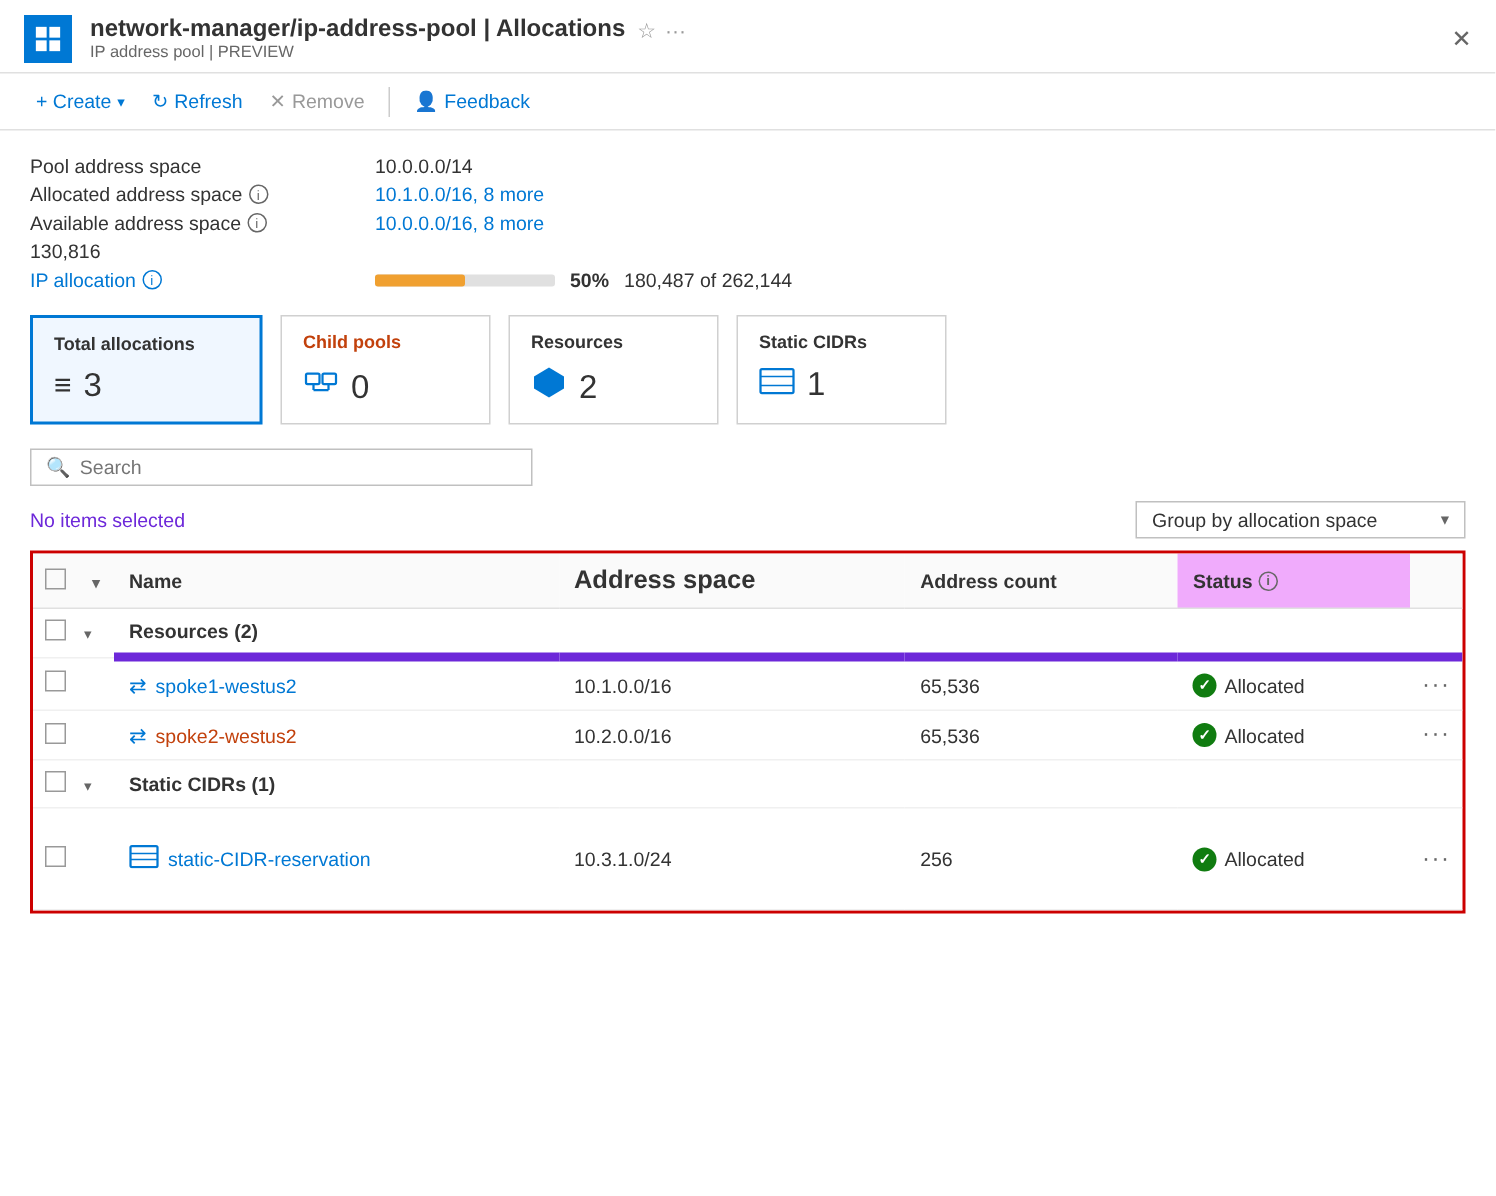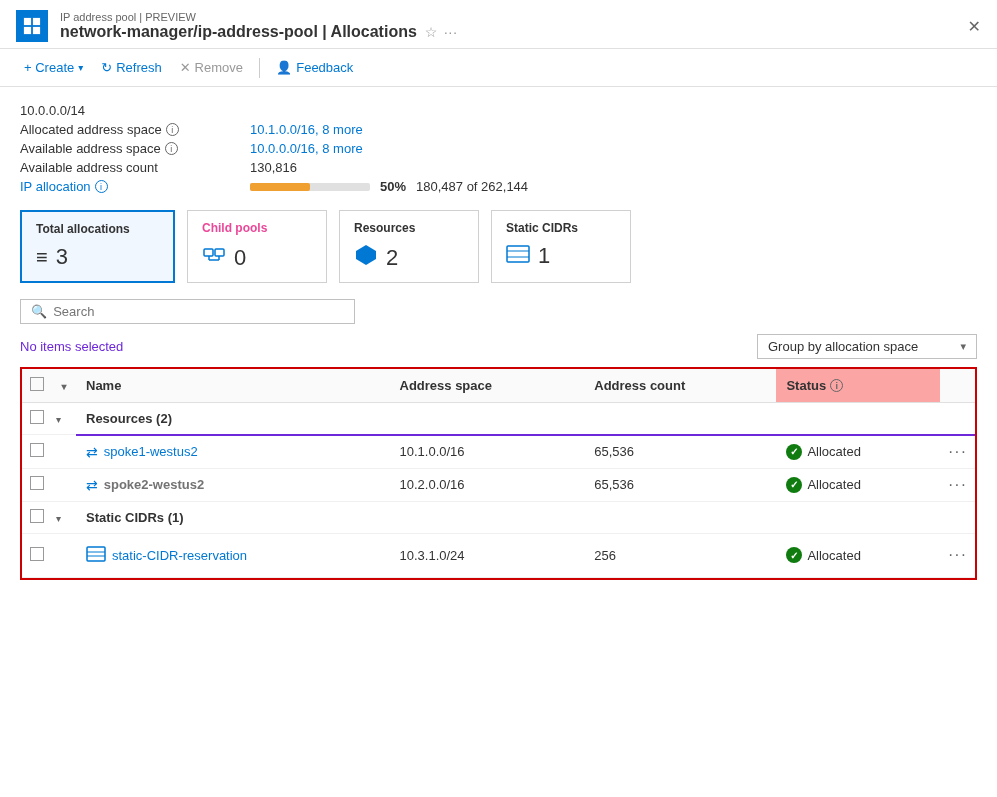--- a/index.html
+++ b/index.html
@@ -11,26 +11,26 @@
 <div style="display:flex; align-items:center; padding:10px 16px 6px 16px; border-bottom:1px solid #e0e0e0;">
   <div style="width:32px;height:32px;background:#0078d4;display:flex;align-items:center;justify-content:center;margin-right:12px;flex-shrink:0;">
     <svg viewBox="0 0 20 20" width="18" height="18" fill="white">
       <rect x="1" y="1" width="8" height="8"></rect>
         <rect x="11" y="1" width="8" height="8"></rect>
         <rect x="1" y="11" width="8" height="8"></rect>
         <rect x="11" y="11" width="8" height="8"></rect>
     </svg>
   </div>
   <div>
-    <div style="font-size:11px;color:#666;">IP address pool | PREVIEW</div>
     <div style="display:flex;align-items:center;gap:4px;">
       <h1 style="font-size:16px;font-weight:600;color:#333;">network-manager/ip-address-pool | Allocations</h1>
       <span style="color:#999;cursor:pointer;font-size:14px;margin-left:4px;">☆</span>
       <span style="color:#999;cursor:pointer;font-size:14px;margin-left:2px;">···</span>
     </div>
+    <div style="font-size:11px;color:#666;">IP address pool | PREVIEW</div>
   </div>
   <div style="margin-left:auto;">
     <span style="font-size:16px;color:#666;cursor:pointer;">✕</span>
   </div>
 </div>
 
 <div style="display:flex;align-items:center;padding:6px 16px;border-bottom:1px solid #e0e0e0;gap:2px;">
   <button style="display:flex;align-items:center;gap:4px;padding:5px 8px;border:none;background:transparent;cursor:pointer;font-size:13px;color:#0078d4;">
     <span>+ Create</span>
     <span style="font-size:10px;">▾</span>
@@ -47,38 +47,38 @@
   <button style="display:flex;align-items:center;gap:4px;padding:5px 8px;border:none;background:transparent;cursor:pointer;font-size:13px;color:#0078d4;">
     <span style="font-size:13px;">👤</span>
     <span>Feedback</span>
   </button>
 </div>
 
 <div style="padding:14px 20px;overflow-y:auto;height:calc(797px - 110px);">
 
   <div style="margin-bottom:14px;">
     <div style="display:flex;align-items:center;padding:2px 0;">
+      <span style="width:230px;color:#333;font-size:13px;">Pool address space</span>
       <span style="color:#333;font-size:13px;">10.0.0.0/14</span>
     </div>
     <div style="display:flex;align-items:center;padding:2px 0;">
       <span style="width:230px;color:#333;font-size:13px;display:flex;align-items:center;gap:4px;">
         <span>Allocated address space</span>
         <span style="display:inline-flex;align-items:center;justify-content:center;width:13px;height:13px;border:1px solid #666;border-radius:50%;font-size:9px;color:#666;cursor:pointer;">i</span>
       </span>
       <span style="color:#0078d4;font-size:13px;cursor:pointer;">10.1.0.0/16, 8 more</span>
     </div>
     <div style="display:flex;align-items:center;padding:2px 0;">
       <span style="width:230px;color:#333;font-size:13px;display:flex;align-items:center;gap:4px;">
         <span>Available address space</span>
         <span style="display:inline-flex;align-items:center;justify-content:center;width:13px;height:13px;border:1px solid #666;border-radius:50%;font-size:9px;color:#666;cursor:pointer;">i</span>
       </span>
       <span style="color:#0078d4;font-size:13px;cursor:pointer;">10.0.0.0/16, 8 more</span>
     </div>
     <div style="display:flex;align-items:center;padding:2px 0;">
-      <span style="width:230px;color:#333;font-size:13px;">Available address count</span>
       <span style="color:#333;font-size:13px;">130,816</span>
     </div>
     <div style="display:flex;align-items:center;padding:2px 0;">
       <span style="width:230px;color:#0078d4;font-size:13px;display:flex;align-items:center;gap:4px;">
         <span>IP allocation</span>
         <span style="display:inline-flex;align-items:center;justify-content:center;width:13px;height:13px;border:1px solid #0078d4;border-radius:50%;font-size:9px;color:#0078d4;cursor:pointer;">i</span>
       </span>
       <div style="display:flex;align-items:center;gap:10px;">
         <div style="width:120px;height:8px;background:#e0e0e0;border-radius:2px;position:relative;">
           <div style="width:50%;height:100%;background:#f0a030;border-radius:2px;"></div>
@@ -93,21 +93,21 @@
 
     <div style="border:2px solid #0078d4;background:#f0f7ff;padding:10px 14px;min-width:155px;cursor:pointer;">
       <div style="font-size:12px;font-weight:600;color:#333;margin-bottom:8px;">Total allocations</div>
       <div style="display:flex;align-items:center;gap:8px;">
         <span style="font-size:20px;color:#333;">≡</span>
         <span style="font-size:22px;color:#333;">3</span>
       </div>
     </div>
 
     <div style="border:1px solid #d0d0d0;padding:10px 14px;min-width:140px;cursor:pointer;">
-      <div style="font-size:12px;font-weight:600;color:#ec4899;margin-bottom:8px;">Child pools</div>
+      <div style="font-size:12px;font-weight:600;color:#c2410c;margin-bottom:8px;">Child pools</div>
       <div style="display:flex;align-items:center;gap:8px;">
         <span style="font-size:18px;color:#0078d4;">
           <svg width="24" height="24" viewBox="0 0 24 24" fill="none">
             <rect x="2" y="6" width="9" height="7" rx="1" stroke="#0078d4" stroke-width="1.5" fill="none"></rect>
             <rect x="13" y="6" width="9" height="7" rx="1" stroke="#0078d4" stroke-width="1.5" fill="none"></rect>
             <line x1="7" y1="13" x2="7" y2="17" stroke="#0078d4" stroke-width="1.5"></line>
             <line x1="17" y1="13" x2="17" y2="17" stroke="#0078d4" stroke-width="1.5"></line>
             <line x1="7" y1="17" x2="17" y2="17" stroke="#0078d4" stroke-width="1.5"></line>
           </svg>
         </span>
@@ -161,41 +161,41 @@
     <table style="width:100%;border-collapse:collapse;">
       <thead>
         <tr>
           <th style="width:30px;padding:8px 8px;background:#fafafa;border-bottom:1px solid #e0e0e0;">
             <span style="width:14px;height:14px;border:1px solid #999;display:inline-block;cursor:pointer;"></span>
           </th>
           <th style="width:24px;padding:8px 4px;background:#fafafa;border-bottom:1px solid #e0e0e0;">
             <span style="font-size:10px;color:#666;cursor:pointer;">▾</span>
           </th>
           <th style="text-align:left;padding:8px 10px;font-weight:600;font-size:13px;background:#fafafa;border-bottom:1px solid #e0e0e0;cursor:pointer;">Name</th>
-          <th style="text-align:left;padding:8px 10px;font-weight:600;font-size:13px;background:#fafafa;border-bottom:1px solid #e0e0e0;cursor:pointer;">Address space</th>
+          <th style="text-align:left;padding:8px 10px;font-weight:600;font-size:17px;background:#fafafa;border-bottom:1px solid #e0e0e0;cursor:pointer;">Address space</th>
           <th style="text-align:left;padding:8px 10px;font-weight:600;font-size:13px;background:#fafafa;border-bottom:1px solid #e0e0e0;cursor:pointer;">Address count</th>
-          <th style="text-align:left;padding:8px 10px;font-weight:600;font-size:13px;background:#fca5a5;border-bottom:1px solid #e0e0e0;cursor:pointer;">
+          <th style="text-align:left;padding:8px 10px;font-weight:600;font-size:13px;background:#f0abfc;border-bottom:1px solid #e0e0e0;cursor:pointer;">
             <span style="display:flex;align-items:center;gap:4px;">
               <span>Status</span>
               <span style="display:inline-flex;align-items:center;justify-content:center;width:13px;height:13px;border:1px solid #666;border-radius:50%;font-size:9px;color:#666;cursor:pointer;">i</span>
             </span>
           </th>
           <th style="width:30px;background:#fafafa;border-bottom:1px solid #e0e0e0;"></th>
         </tr>
       </thead>
       <tbody>
 
         <tr>
           <td style="padding:7px 8px;border-bottom:1px solid #f0f0f0;">
             <span style="width:14px;height:14px;border:1px solid #999;display:inline-block;cursor:pointer;"></span>
           </td>
           <td style="padding:7px 4px;border-bottom:1px solid #f0f0f0;">
             <span style="font-size:10px;color:#666;cursor:pointer;">▾</span>
           </td>
-          <td colspan="5" style="font-weight:600;font-size:13px;padding:7px 10px;border-bottom:2px solid #6d28d9;">Resources (2)</td>
+          <td colspan="5" style="font-weight:600;font-size:13px;padding:7px 10px;border-bottom:6px solid #6d28d9;">Resources (2)</td>
         </tr>
 
         <tr>
           <td style="padding:7px 8px;border-bottom:1px solid #f0f0f0;">
             <span style="width:14px;height:14px;border:1px solid #999;display:inline-block;cursor:pointer;"></span>
           </td>
           <td style="padding:7px 4px;border-bottom:1px solid #f0f0f0;"></td>
           <td style="padding:7px 10px;border-bottom:1px solid #f0f0f0;">
             <span style="display:flex;align-items:center;gap:6px;">
               <span style="color:#0078d4;font-size:14px;">⇄</span>
@@ -218,21 +218,21 @@
         </tr>
 
         <tr>
           <td style="padding:7px 8px;border-bottom:1px solid #f0f0f0;">
             <span style="width:14px;height:14px;border:1px solid #999;display:inline-block;cursor:pointer;"></span>
           </td>
           <td style="padding:7px 4px;border-bottom:1px solid #f0f0f0;"></td>
           <td style="padding:7px 10px;border-bottom:1px solid #f0f0f0;">
             <span style="display:flex;align-items:center;gap:6px;">
               <span style="color:#0078d4;font-size:14px;">⇄</span>
-              <a style="color:#737373;cursor:pointer;text-decoration:none;font-weight:bold;">spoke2-westus2</a>
+              <a style="color:#c2410c;cursor:pointer;text-decoration:none;">spoke2-westus2</a>
             </span>
           </td>
           <td style="padding:7px 10px;border-bottom:1px solid #f0f0f0;">10.2.0.0/16</td>
           <td style="padding:7px 10px;border-bottom:1px solid #f0f0f0;">65,536</td>
           <td style="padding:7px 10px;border-bottom:1px solid #f0f0f0;">
             <span style="display:flex;align-items:center;gap:5px;">
               <span style="width:16px;height:16px;background:#107c10;border-radius:50%;display:flex;align-items:center;justify-content:center;flex-shrink:0;">
                   <span style="color:white;font-size:10px;font-weight:bold;">✓</span>
                 </span>
               <span>Allocated</span>
@@ -251,21 +251,21 @@
             <span style="font-size:10px;color:#666;cursor:pointer;">▾</span>
           </td>
           <td colspan="5" style="font-weight:600;font-size:13px;padding:7px 10px;border-bottom:1px solid #f0f0f0;">Static CIDRs (1)</td>
         </tr>
 
         <tr>
           <td style="padding:7px 8px;border-bottom:1px solid #f0f0f0;">
             <span style="width:14px;height:14px;border:1px solid #999;display:inline-block;cursor:pointer;"></span>
           </td>
           <td style="padding:7px 4px;border-bottom:1px solid #f0f0f0;"></td>
-          <td style="padding:12px 10px;border-bottom:1px solid #f0f0f0;">
+          <td style="padding:24px 10px;border-bottom:1px solid #f0f0f0;">
             <span style="display:flex;align-items:center;gap:6px;">
               <span style="color:#0078d4;">
                 <svg width="20" height="16" viewBox="0 0 20 16">
                   <rect x="1" y="1" width="18" height="14" rx="1" stroke="#0078d4" stroke-width="1.5" fill="none"></rect>
                   <line x1="1" y1="6" x2="19" y2="6" stroke="#0078d4" stroke-width="1"></line>
                   <line x1="1" y1="10" x2="19" y2="10" stroke="#0078d4" stroke-width="1"></line>
                 </svg>
               </span>
               <a style="color:#0078d4;cursor:pointer;text-decoration:none;">static-CIDR-reservation</a>
             </span>

